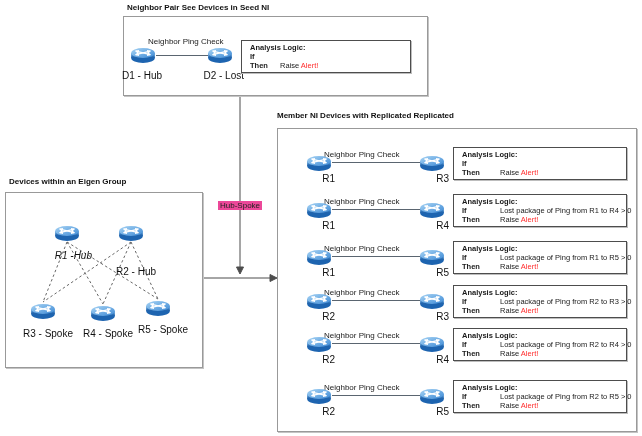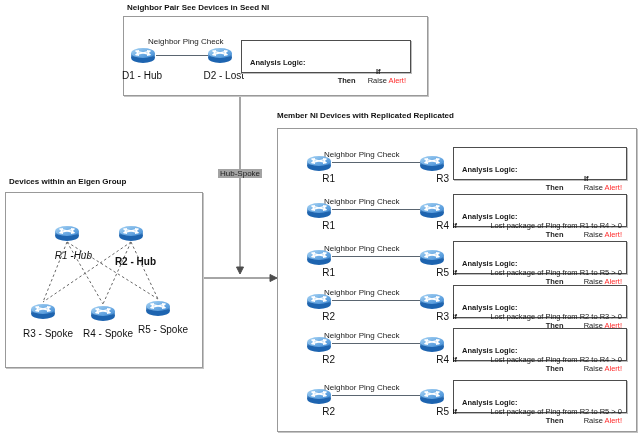--- a/index.html
+++ b/index.html
@@ -10,28 +10,28 @@
   *{box-sizing:border-box;}
   .overlay{position:absolute;left:0;top:0;width:642px;height:436px;pointer-events:none;}
   .group-title{position:absolute;font-size:8px;font-weight:bold;white-space:nowrap;color:#111;}
   .frame{position:absolute;border:1px solid var(--box-border);box-shadow:1px 1px 0 #c4c4c4;background:transparent;}
   .router{position:absolute;width:26px;height:18px;}
   .dev-label{position:absolute;font-size:10px;text-align:right;white-space:nowrap;color:#111;}
   .ping-label{position:absolute;font-size:8px;text-align:left;white-space:nowrap;color:#222;}
   .link{position:absolute;height:1px;background:var(--link);}
   .analysis{
     position:absolute;border:1px solid var(--analysis-border);box-shadow:1px 1px 0 #bdbdbd;
-    background:#fff;font-size:7.5px;line-height:9px;padding:17px 4px 0 8px;
+    background:#fff;font-size:7.5px;line-height:9px;padding:2px 4px 0 8px;
   }
   .analysis .t{font-weight:bold;white-space:nowrap;}
-  .analysis .arow{display:flex;white-space:nowrap;justify-content:flex-end;}
+  .analysis .arow{display:flex;white-space:nowrap;}
   .analysis .lbl{font-weight:bold;width:38px;flex:none;}
   .analysis.w30 .lbl{width:30px;}
   .alert{color:var(--alert);}
-  .conn-label{position:absolute;font-size:8px;background:#a3a3a3;padding:0 2px;white-space:nowrap;color:#222;}
+  .conn-label{position:absolute;font-size:8px;background:#ec4899;padding:0 2px;white-space:nowrap;color:#222;margin-top:32px;}
   .rowwrap{position:absolute;left:278px;width:358px;height:56px;}
   .rowwrap .router{top:19px;}
   .rowwrap .link{top:27px;left:54px;width:88px;}
   .rowwrap .ping-label{left:46px;width:104px;top:15px;}
   .rowwrap .dev-left{left:13px;width:44px;top:38px;}
   .rowwrap .dev-right{left:127px;width:44px;top:38px;}
   .rowwrap .analysis{left:175px;top:12px;width:174px;height:33px;}
 </style>
 </head>
 <body>
@@ -115,21 +115,21 @@
   <svg class="router" viewBox="0 0 44 30" style="left:24px;top:109px;">
       <use href="#routerSym"></use>
     </svg>
   <svg class="router" viewBox="0 0 44 30" style="left:84px;top:111px;">
       <use href="#routerSym"></use>
     </svg>
   <svg class="router" viewBox="0 0 44 30" style="left:139px;top:106px;">
       <use href="#routerSym"></use>
     </svg>
   <div class="dev-label" style="left:36px;top:57px;width:50px;font-style:italic;">R1 -Hub</div>
-  <div class="dev-label" style="left:100px;top:63px;width:50px;font-weight:bold;">R2 - Hub</div>
+  <div class="dev-label" style="left:100px;top:73px;width:50px;">R2 - Hub</div>
   <div class="dev-label" style="left:7px;top:135px;width:60px;">R3 - Spoke</div>
   <div class="dev-label" style="left:67px;top:135px;width:60px;">R4 - Spoke</div>
   <div class="dev-label" style="left:122px;top:131px;width:60px;">R5 - Spoke</div>
 </div>
 
 <div class="group-title" style="left:277px;top:111px;">Member NI Devices with Replicated Replicated</div>
 <div class="frame" style="left:277px;top:128px;width:360px;height:304px;"></div>
 
 <div class="rowwrap" style="top:135px;">
   <div class="ping-label">Neighbor Ping Check</div>

